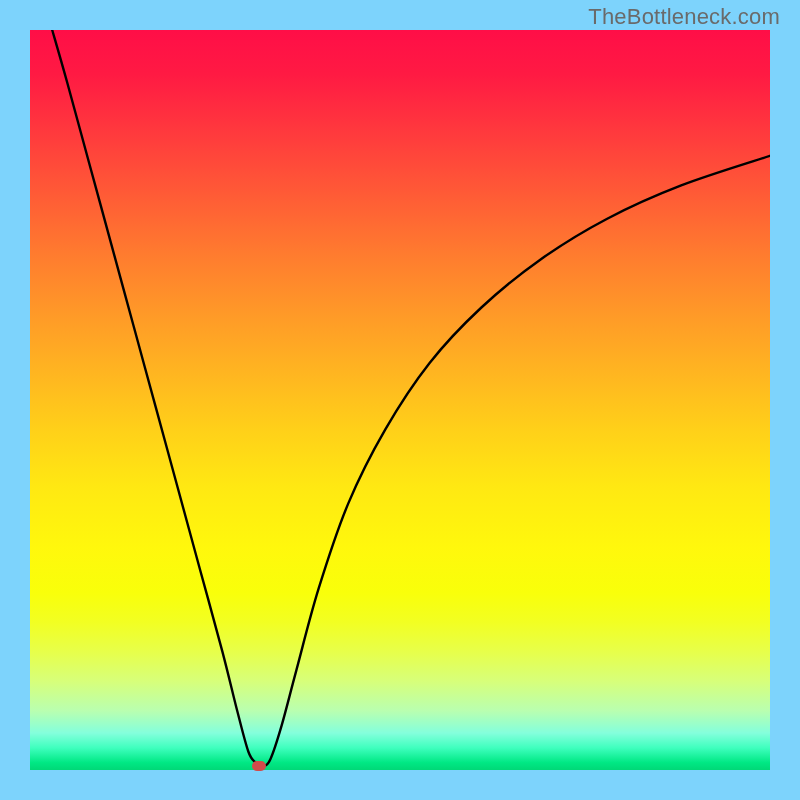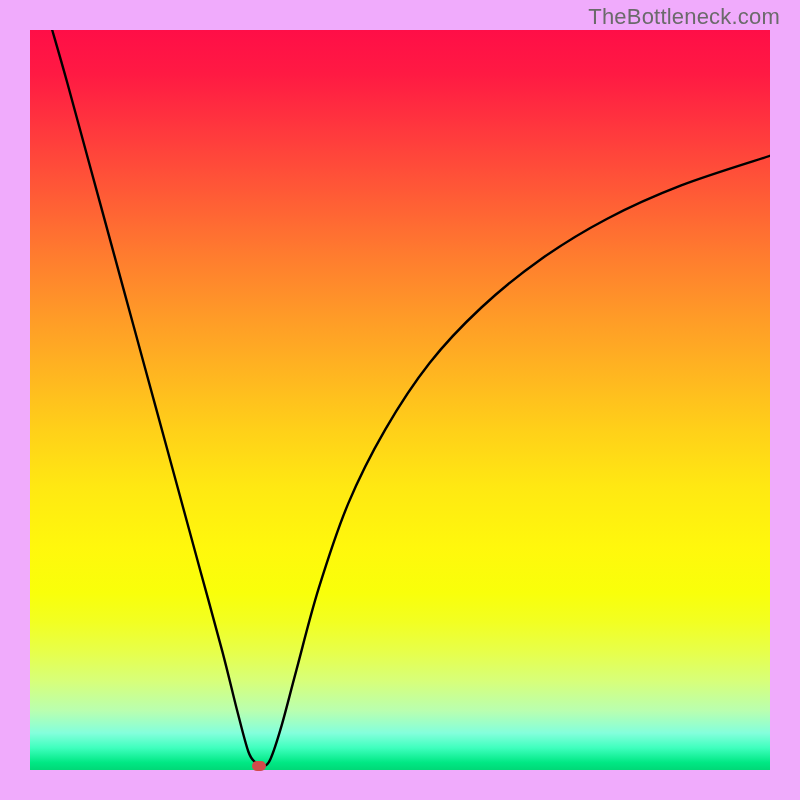--- a/index.html
+++ b/index.html
@@ -8,21 +8,21 @@
     width: 800px;
     height: 800px;
     background: #000;
     overflow: hidden;
     font-family: Arial, Helvetica, sans-serif;
   }
   .frame {
     position: relative;
     width: 800px;
     height: 800px;
-    background: #f0abfc;
+    background: #7dd3fc;
   }
   .watermark {
     position: absolute;
     top: 4px;
     right: 20px;
     color: #6a6a6a;
     font-size: 22px;
     font-weight: 500;
     letter-spacing: 0.2px;
     white-space: nowrap;

